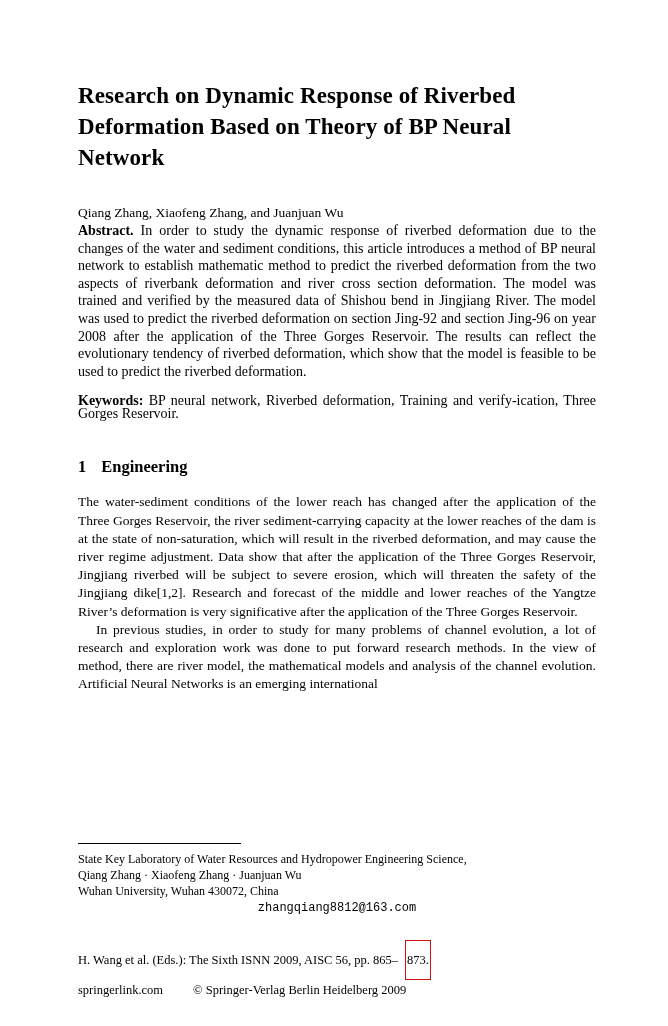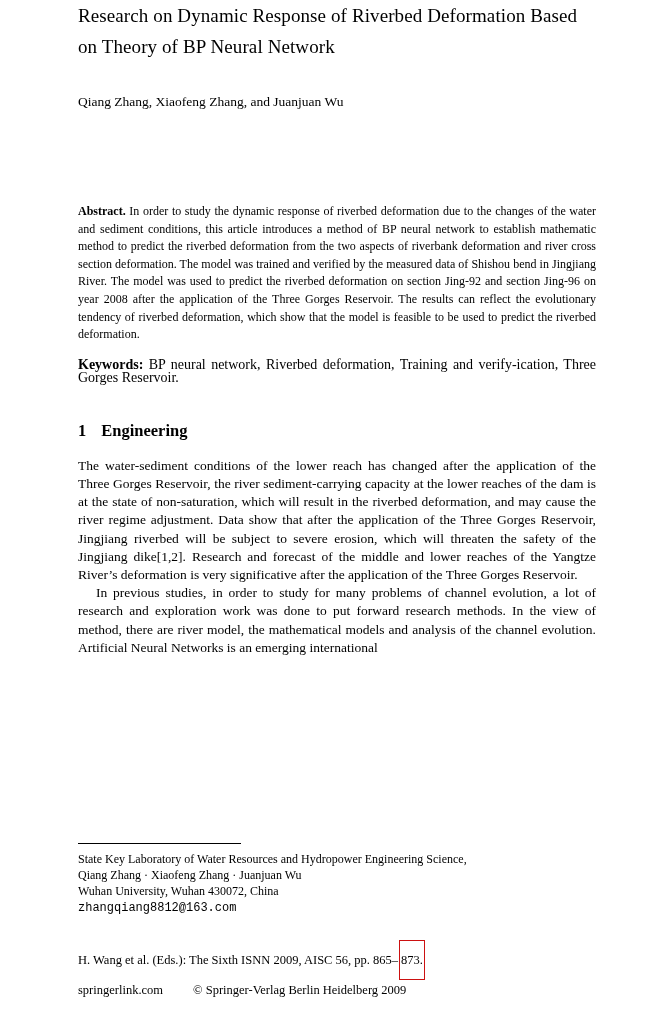--- a/index.html
+++ b/index.html
@@ -13,33 +13,33 @@
     font-family:"Liberation Serif","DejaVu Serif",serif;
     overflow:hidden;
   }
   .content {
     position:absolute;
     left:78px;
     right:72px;
     top:0;
   }
   .title {
-    font-size:19px;
-    font-weight:normal;
+    margin-top:80px;
+    font-size:23px;
+    font-weight:bold;
     line-height:31px;
     letter-spacing:0.1px;
   }
   .authors {
     margin-top:31px;
     font-size:13.5px;
     line-height:18px;
   }
   .abstract {
-    margin-top:92px;
-    font-size:12px;
+    font-size:14px;
     line-height:17.6px;
     text-align:justify;
   }
   .keywords {
     margin-top:14px;
     font-size:14px;
     line-height:13px;
     text-align:justify;
   }
   .section-heading {
@@ -66,35 +66,36 @@
   }
   .footnote-rule {
     width:163px;
     border-top:1px solid #000;
     margin-bottom:7px;
   }
   .footnote .email {
     font-family:"Liberation Mono","DejaVu Sans Mono",monospace;
     font-size:12px;
     margin-top:1px;
+    text-align:center;
   }
   .footer {
     position:absolute;
     left:78px;
     right:72px;
     top:940px;
     font-size:12.5px;
     line-height:18px;
   }
   .link-box {
     display:inline-block;
     border:1.5px solid #cc1111;
     padding:12px 1px;
     line-height:14px;
-    margin-left:1px;
+    margin-left:7px;
   }
   .footer-line2 { margin-top:1px; }
   .footer-line2 .copyright { margin-left:30px; }
 </style>
 </head>
 <body>
 
 <div class="page">
   <div class="content">
 

